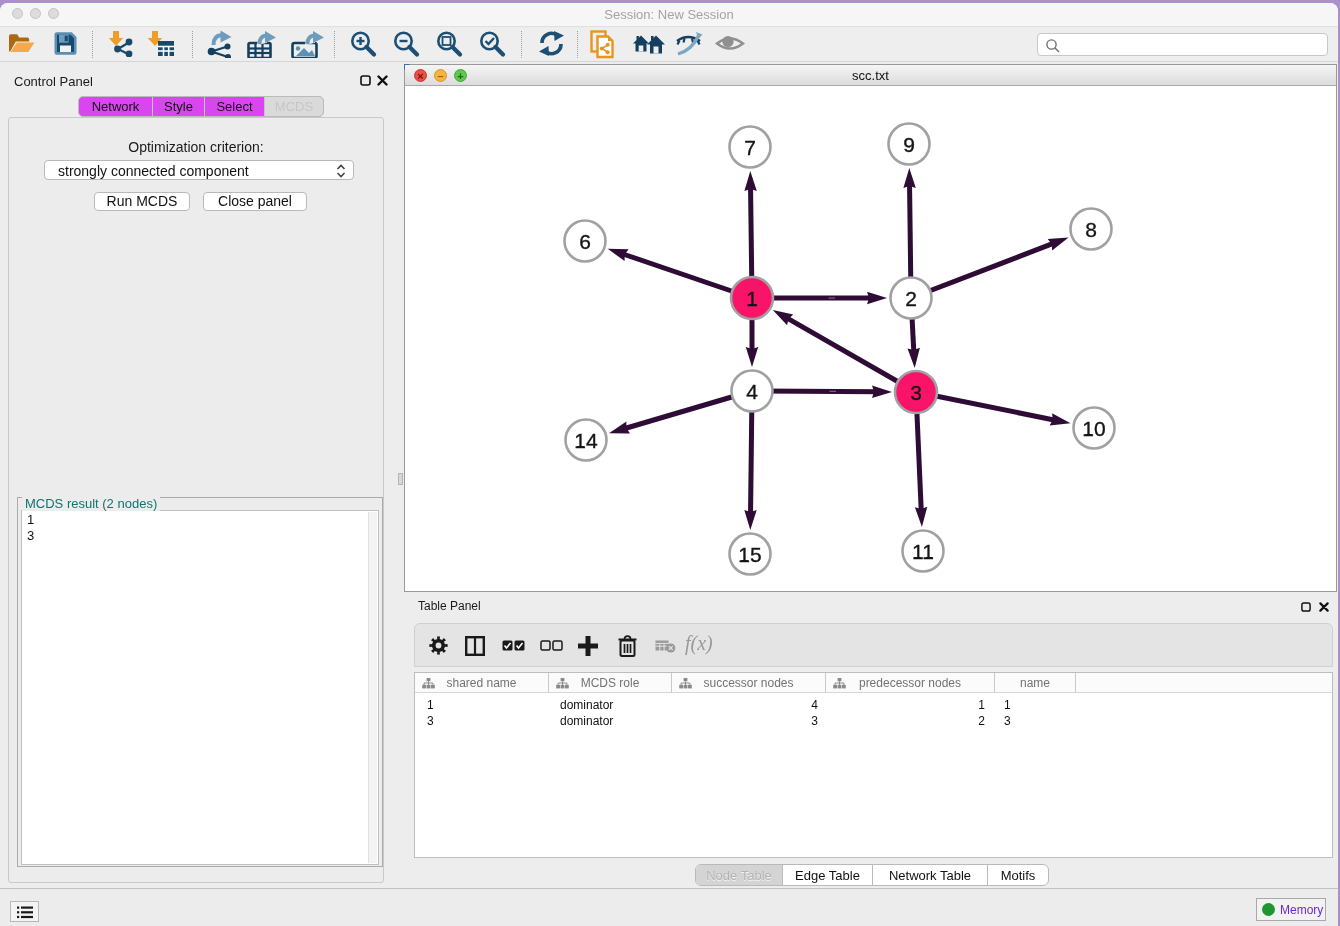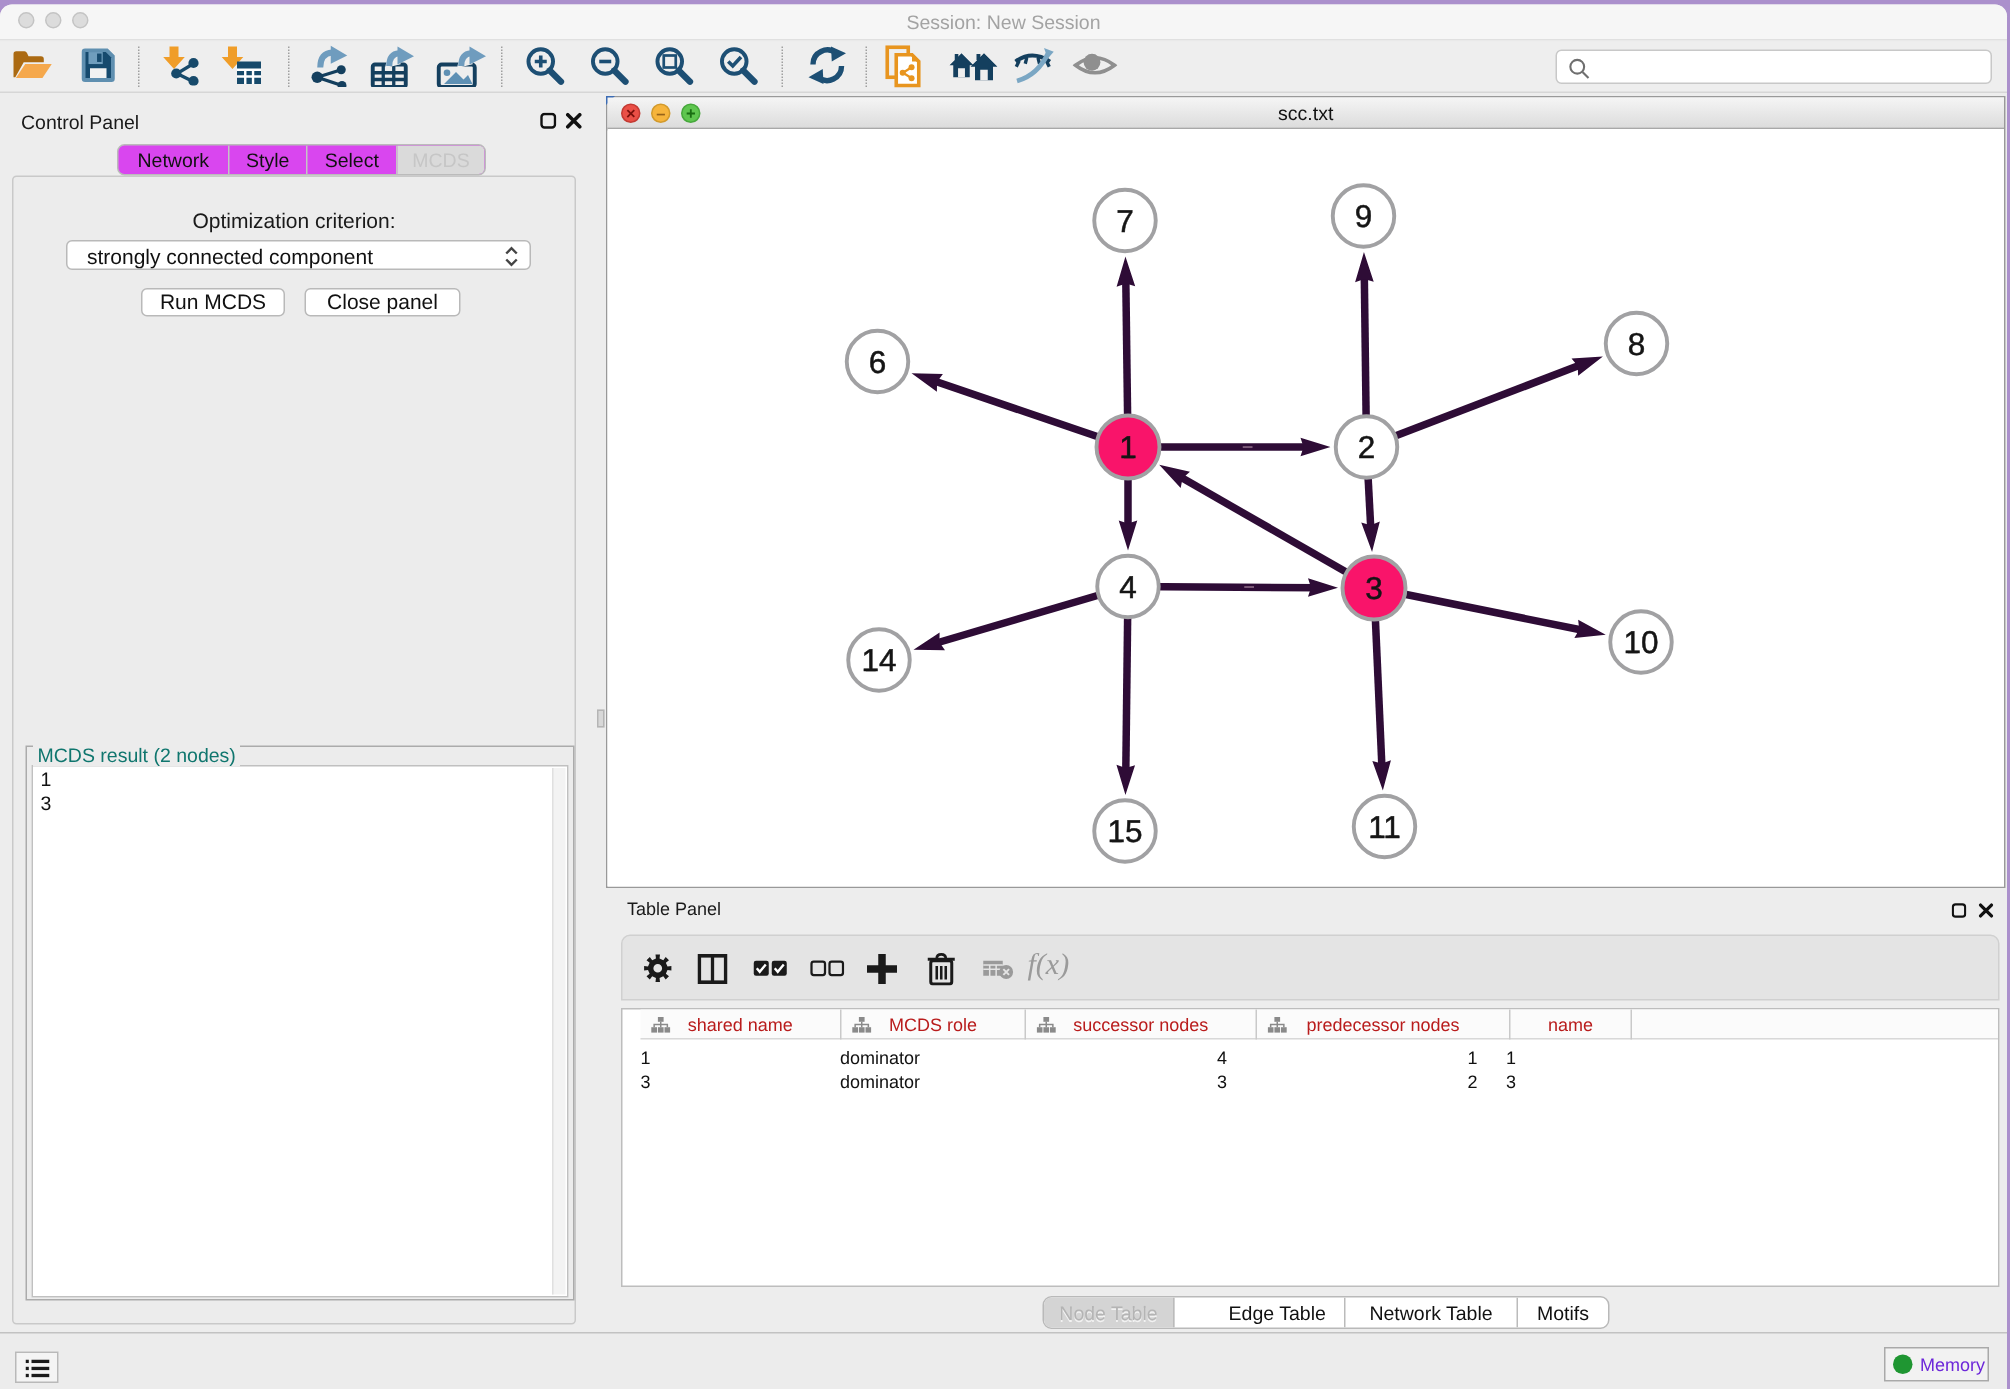--- a/index.html
+++ b/index.html
@@ -28,21 +28,21 @@
 #nettitle { position:absolute; left:0; top:0; right:0; height:21px; background:linear-gradient(#f5f5f5,#dcdcdc); border-bottom:1px solid #a8a8a8; }
 .winbtn { position:absolute; top:4px; width:13px; height:13px; border-radius:50%; font-size:11px; line-height:12px; text-align:center; font-weight:bold; }
 #nettitletext { position:absolute; top:3px; width:100%; text-align:center; font-size:13px; color:#111; }
 #netcanvas { position:absolute; left:0; top:22px; right:0; bottom:0; background:#fff; }
 #netcanvas svg { display:block; filter:blur(0.4px); }
 
 #tpanel { position:absolute; left:404px; top:589px; width:933px; height:296px; background:#ededed; }
 #tphead { position:absolute; left:14px; top:7px; font-size:12px; color:#1a1a1a; }
 #tptoolbar { position:absolute; left:10px; top:31px; right:4px; height:44px; background:#e4e4e4; border:1px solid #d0d0d0; border-radius:6px 6px 0 0;text-decoration:underline; }
 #tptable { position:absolute; left:10px; top:80px; right:4px; height:186px; background:#fff; border:1px solid #bdbdbd; }
-#tphdr { position:absolute; left:12px; top:0; right:0; height:20px; background:#fbfbfb; border-bottom:1px solid #d8d8d8; font-size:12px; color:#b91c1c; }
+#tphdr { position:absolute; left:0; top:0; right:0; height:20px; background:#fbfbfb; border-bottom:1px solid #d8d8d8; font-size:12px; color:#737373; }
 .col { position:absolute; top:0; height:20px; border-right:1px solid #c9c9c9; display:flex; align-items:center; justify-content:center; }
 .col .hico { position:absolute; left:7px; top:5px; margin:0; }
 .trow { position:absolute; left:0; right:0; height:16px; line-height:16px; font-size:12px; color:#111; }
 .cell { position:absolute; }
 .btabs { position:absolute; top:272px; left:291px; height:22px; display:flex; font-size:13px; font-weight:500; border:1px solid #b9b9b9; border-radius:6px; overflow:hidden; background:#fff; }
 .btab { display:flex; align-items:center; justify-content:center; border-right:1px solid #bbb; color:#111; }
 .btab:last-child { border-right:none; }
 
 #statusbar { position:absolute; left:0; right:0; bottom:0; height:38px; background:#ececec; border-top:1px solid #c2c2c2; }
 .hico { display:inline-block; width:13px; height:11px; margin-right:6px; }
@@ -437,21 +437,21 @@
       <div class="trow" style="top:40px;">
         <span class="cell" style="left:12px;">3</span>
         <span class="cell" style="left:145px;">dominator</span>
         <span class="cell" style="left:330px;width:73px;text-align:right;">3</span>
         <span class="cell" style="left:490px;width:80px;text-align:right;">2</span>
         <span class="cell" style="left:589px;">3</span>
       </div>
     </div>
     <div class="btabs">
       <div class="btab" style="width:87px;background:#d4d4d4;color:#b4b4b4;text-shadow:0 1px 0 #f2f2f2;">Node Table</div>
-      <div class="btab" style="width:90px;margin-left:24px;">Edge Table</div>
+      <div class="btab" style="width:90px;">Edge Table</div>
       <div class="btab" style="width:115px;">Network Table</div>
       <div class="btab" style="width:60px;">Motifs</div>
     </div>
   </div>
   <div id="statusbar">
     <div class="abs" style="left:10px;top:12px;width:29px;height:21px;background:#f4f4f4;border:1px solid #b9b9b9;">
       <svg class="abs" style="left:6px;top:4px;" width="16" height="13" viewBox="0 0 16 13">
         <g fill="#1a1a1a">
           <rect x="0" y="0.5" width="2.2" height="2.2"></rect>
             <rect x="4" y="0.5" width="12" height="2.2"></rect>

